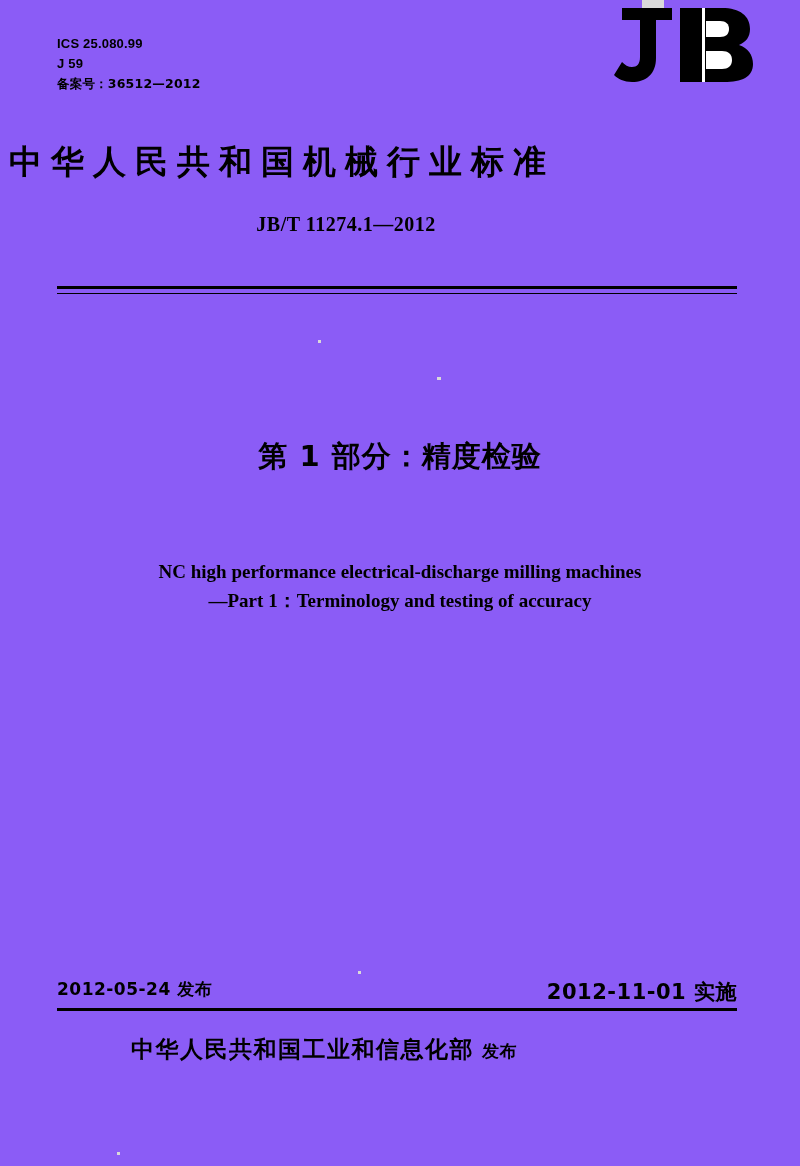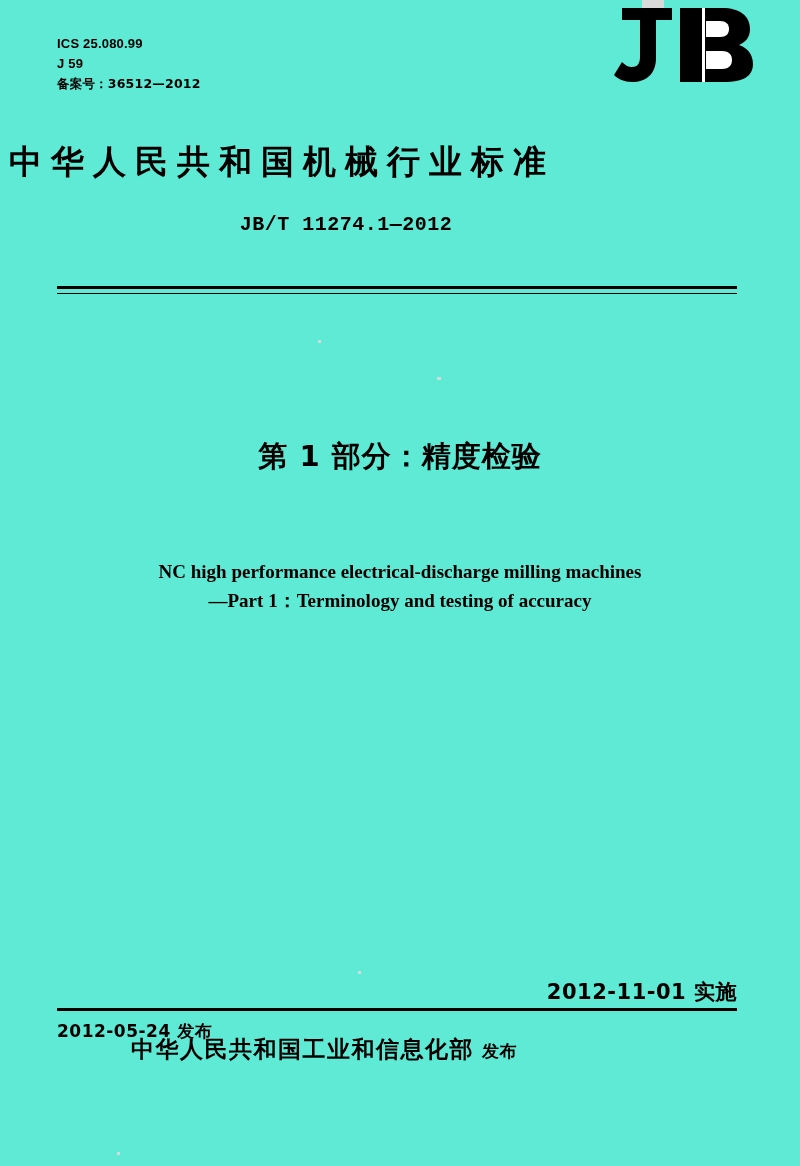--- a/index.html
+++ b/index.html
@@ -5,21 +5,21 @@
   html, body {
     margin: 0;
     padding: 0;
     background: #ffffff;
   }
   .page {
     position: relative;
     width: 800px;
     height: 1166px;
     margin: 0 auto;
-    background: #5eead4;
+    background: #8b5cf6;
     font-family: "Liberation Sans", sans-serif;
     color: #000000;
     overflow: hidden;
   }
 
   
   .header {
     position: absolute;
     top: 34px;
     left: 57px;
@@ -67,21 +67,21 @@
     white-space: nowrap;
   }
 
   
   .std-number {
     position: absolute;
     top: 213px;
     left: 0;
     width: 692px;
     text-align: center;
-    font-family: Liberation Mono, monospace;
+    font-family: Liberation Serif, serif;
     font-weight: bold;
     font-size: 20px;
     letter-spacing: 0.5px;
   }
 
   
   .rule-top {
     position: absolute;
     left: 57px;
     width: 680px;
@@ -131,21 +131,21 @@
     text-align: center;
     font-family: "Liberation Serif", serif;
     font-weight: bold;
     font-size: 19px;
     line-height: 29px;
   }
 
   
   .date-left {
     position: absolute;
-    top: 1020px;
+    top: 978px;
     left: 57px;
     font-family: "DejaVu Sans", "Liberation Sans", sans-serif;
     font-weight: bold;
     font-size: 17px;
     letter-spacing: 0.5px;
     text-align: center;
   }
   .date-right {
     position: absolute;
     top: 978px;

